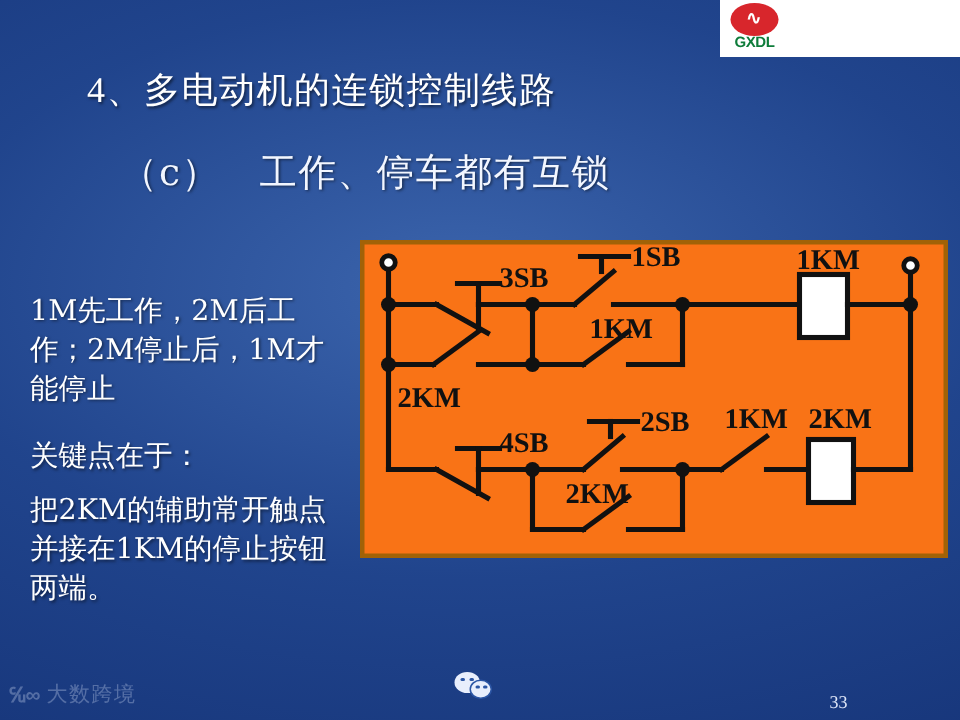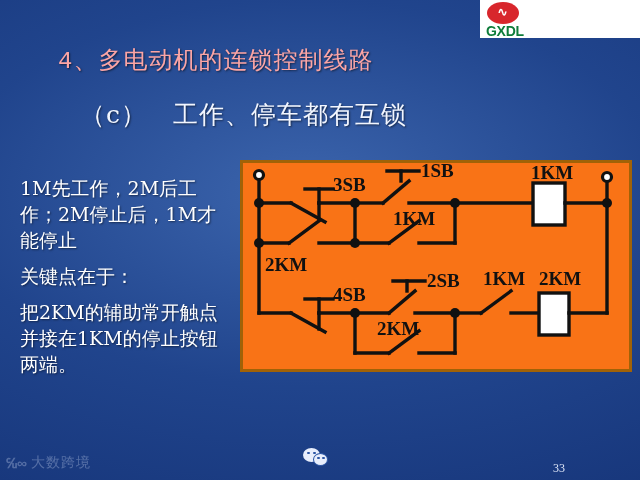--- a/index.html
+++ b/index.html
@@ -33,52 +33,52 @@
     background:#d8262c;border-radius:50%;
   }
   .logo-swirl{
     position:absolute;left:7px;top:3px;width:19px;height:15px;
     color:#fff;font-size:12px;font-weight:bold;line-height:15px;text-align:center;
     font-family:"Liberation Sans",sans-serif;
   }
   .logo-gxdl{
     position:absolute;left:0;top:21px;width:34px;text-align:center;
     font-family:"Liberation Sans",sans-serif;font-weight:bold;
-    font-size:14px;color:#0e7c3a;letter-spacing:-0.3px;
+    font-size:10px;color:#0e7c3a;letter-spacing:-0.3px;
   }
   .logo-cn{
     font-size:23px;font-weight:bold;color:#0f8a3c;margin-left:3px;
     letter-spacing:1px;line-height:34px;
     font-family:"DejaVu Sans","Liberation Sans",sans-serif;
   }
 
   
   .h-main{
     position:absolute;left:58px;top:44px;
-    font-size:24px;color:#fca5a5;letter-spacing:1px;
+    font-size:24px;color:#ffffff;letter-spacing:1px;
     text-shadow:1px 1px 2px rgba(0,0,0,.55);
-    font-family:Liberation Mono, monospace;
+    font-family:Liberation Serif, serif;
   }
   .h-sub{
     position:absolute;left:60px;top:98px;
     font-size:25px;color:#f2f6ff;letter-spacing:1px;
     text-shadow:1px 1px 2px rgba(0,0,0,.55);
     font-family:"DejaVu Serif","Liberation Serif",serif;
     margin-left:20px;
   }
 
   
   .body-col{position:absolute;left:20px;top:175px;width:215px;}
   .para{
     color:#ffffff;font-size:19px;line-height:26px;
     text-shadow:1px 1px 2px rgba(0,0,0,.5);
     font-family:"DejaVu Serif","Liberation Serif",serif;
     margin-bottom:15px;
   }
-  .para.tight{margin-bottom:10px;}
+  .para.tight{margin-bottom:10px;margin-top:19px;}
 
   
   .diagram-frame{
     position:absolute;left:240px;top:160px;width:392px;height:212px;
     background:#f97316;border:3px solid #a16207;box-sizing:border-box;
   }
   .diagram-frame svg{display:block;}
 
   
   .footer{

